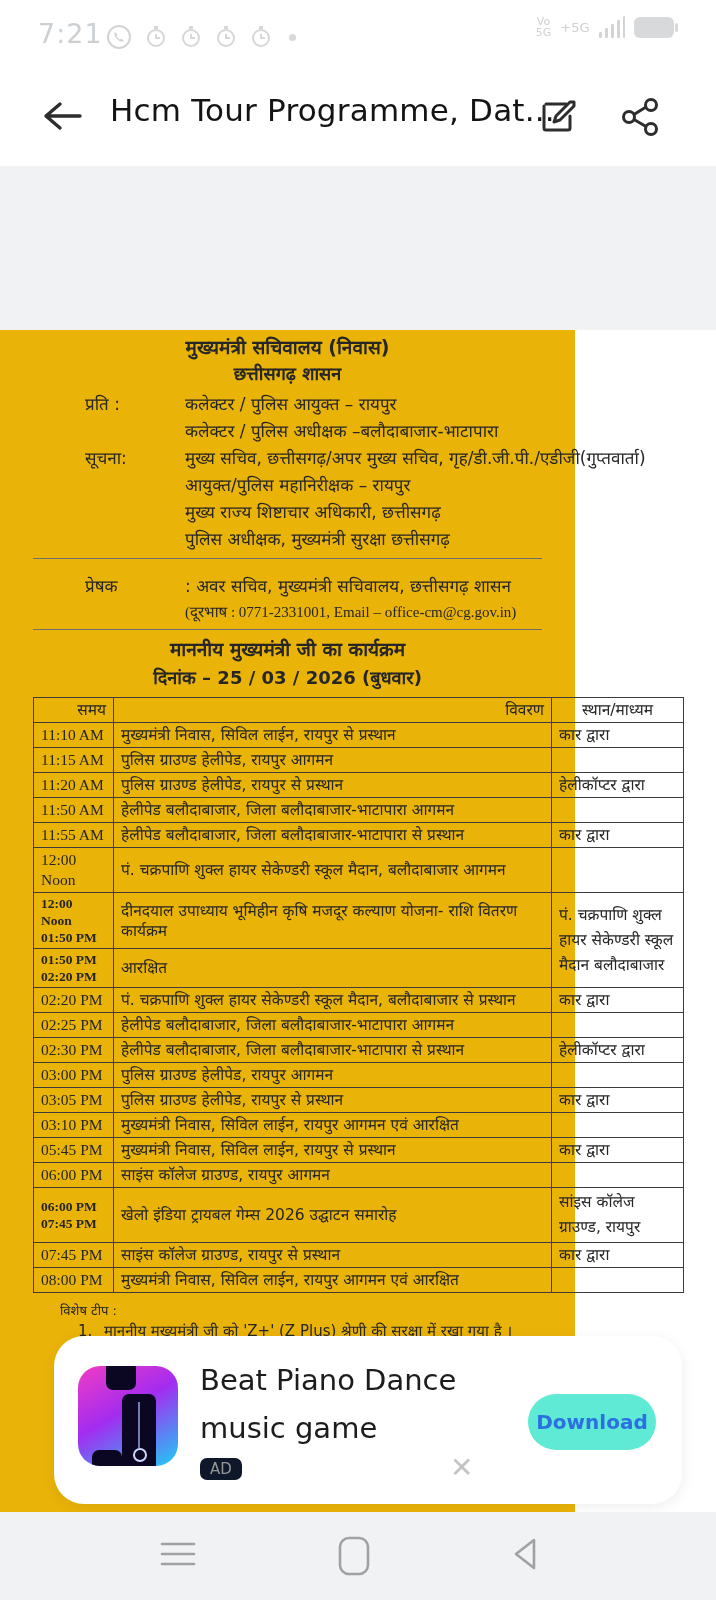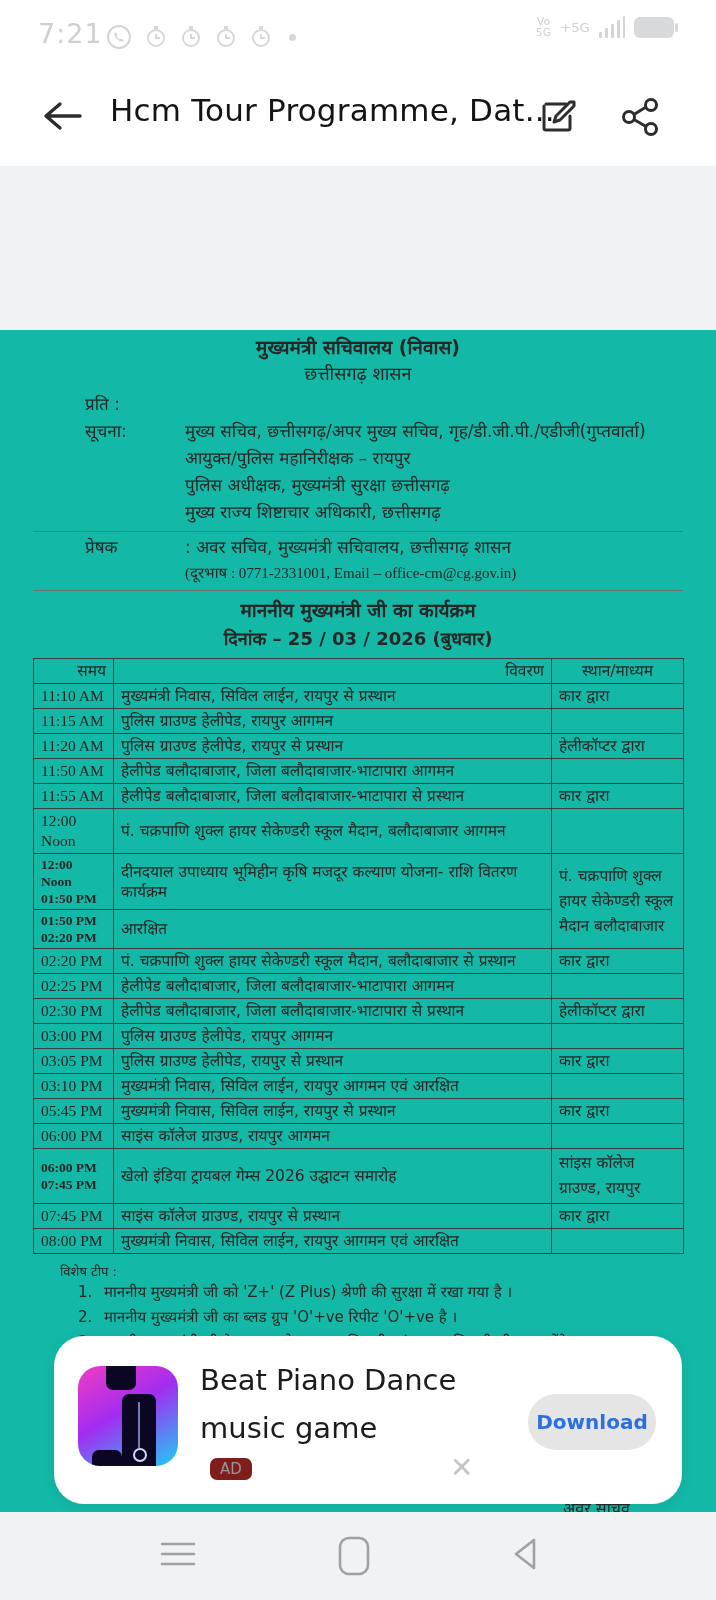--- a/index.html
+++ b/index.html
@@ -27,31 +27,31 @@
   .back-btn{position:absolute;left:38px;top:26px;}
   .hdr-title{position:absolute;left:110px;top:22px;font-size:31px;color:#141414;
              white-space:nowrap;letter-spacing:.2px;}
   .hdr-edit{position:absolute;left:536px;top:26px;}
   .hdr-share{position:absolute;left:620px;top:26px;}
 
   
   .gap-band{position:absolute;top:166px;left:0;width:716px;height:164px;background:#f1f2f3;}
 
   
-  .doc{position:absolute;top:330px;left:0;width:716px;height:1190px;background:#14b8a6;
+  .doc{position:absolute;top:330px;left:0;width:575px;height:1190px;background:#eab308;
        color:#262626;font-size:17px;}
   .doc-center{text-align:center;}
   .lh1{font-size:19px;font-weight:700;margin-top:4px;}
-  .lh2{font-size:18px;font-weight:400;margin-top:1px;}
+  .lh2{font-size:18px;font-weight:700;margin-top:1px;}
   .addr-row{display:flex;margin-left:85px;line-height:27px;}
   .addr-label{width:100px;flex:0 0 100px;}
   .addr-lines{flex:1;}
   .addr-line{white-space:nowrap;}
   .rule{border:0;border-top:1.6px solid #6f6f6f;margin:5px 33px 0 33px;}
-  .sender-row{display:flex;margin-left:85px;line-height:27px;margin-top:2px;}
+  .sender-row{display:flex;margin-left:85px;line-height:27px;margin-top:14px;}
   .contact-line{margin-left:185px;font-size:15px;line-height:24px;
                 font-family:"Liberation Serif","DejaVu Serif",serif;}
   .prog-title{font-size:19px;font-weight:700;margin-top:6px;}
   .prog-date{font-size:18px;font-weight:700;margin-top:3px;}
 
   table.sched{border-collapse:collapse;margin:8px auto 0 33px;width:650px;
               table-layout:fixed;}
   table.sched td,table.sched th{border:1.7px solid #3d3d3d;padding:2px 7px;
               font-size:15.5px;line-height:20px;vertical-align:middle;font-weight:400;}
   col.c-time{width:80px;} col.c-detail{width:438px;} col.c-venue{width:132px;}
@@ -85,25 +85,25 @@
            overflow:hidden;background:linear-gradient(150deg,#f13cc4 0%,#a32cf0 45%,#1ecdf6 100%);}
   .ad-icon .tile{position:absolute;background:#0b0722;border-radius:7px;}
   .tile-a{left:28px;top:-14px;width:30px;height:38px;}
   .tile-b{left:44px;top:28px;width:34px;height:78px;}
   .tile-c{left:14px;top:84px;width:30px;height:30px;}
   .tile-line{position:absolute;left:60px;top:36px;width:2px;height:46px;background:#8f9bd8;opacity:.8;}
   .tile-ring{position:absolute;left:55px;top:82px;width:10px;height:10px;border:2.5px solid #cfd6ff;
              border-radius:50%;}
   .ad-title{position:absolute;left:146px;top:20px;font-size:29px;line-height:48px;color:#1c1c1c;
             font-weight:500;}
-  .ad-badge{position:absolute;left:156px;top:122px;background:#7f1d1d;color:#969696;
+  .ad-badge{position:absolute;left:146px;top:122px;background:#0f172a;color:#969696;
             font-size:15px;padding:2px 10px;border-radius:7px;}
   .ad-close{position:absolute;left:396px;top:118px;color:#c4c4c4;font-size:28px;line-height:28px;}
   .ad-download{position:absolute;right:26px;top:58px;width:128px;height:56px;border-radius:28px;
-               border:0;background:#e5e5e5;color:#2b6fe0;font-size:20px;font-weight:600;
+               border:0;background:#5eead4;color:#2b6fe0;font-size:20px;font-weight:600;
                font-family:inherit;display:flex;align-items:center;justify-content:center;}
 
   
   .nav-bar{position:absolute;top:1512px;left:0;width:716px;height:88px;background:#f1f2f3;}
   .nav-btn{position:absolute;top:22px;}
   .nav-recents{left:158px;} .nav-home{left:334px;} .nav-back{left:506px;}
 </style>
 </head>
 <body>
 
@@ -187,29 +187,33 @@
 </div>
 
 <div class="gap-band"></div>
 
 <div class="doc">
   <div class="doc-center lh1">मुख्यमंत्री सचिवालय (निवास)</div>
   <div class="doc-center lh2">छत्तीसगढ़ शासन</div>
 
   <div class="addr-row" style="margin-top:6px;">
     <div class="addr-label">प्रति :</div>
+    <div class="addr-lines">
+        <div class="addr-line">कलेक्टर / पुलिस आयुक्त – रायपुर</div>
+        <div class="addr-line">कलेक्टर / पुलिस अधीक्षक –बलौदाबाजार-भाटापारा</div>
+      </div>
   </div>
 
   <div class="addr-row">
     <div class="addr-label">सूचना:</div>
     <div class="addr-lines">
         <div class="addr-line">मुख्य सचिव, छत्तीसगढ़/अपर मुख्य सचिव, गृह/डी.जी.पी./एडीजी(गुप्तवार्ता)</div>
         <div class="addr-line">आयुक्त/पुलिस महानिरीक्षक – रायपुर</div>
+        <div class="addr-line">मुख्य राज्य शिष्टाचार अधिकारी, छत्तीसगढ़</div>
         <div class="addr-line">पुलिस अधीक्षक, मुख्यमंत्री सुरक्षा छत्तीसगढ़</div>
-        <div class="addr-line">मुख्य राज्य शिष्टाचार अधिकारी, छत्तीसगढ़</div>
       </div>
   </div>
 
   <hr class="rule">
 
   <div class="sender-row">
     <div class="addr-label">प्रेषक</div>
     <div>: अवर सचिव, मुख्यमंत्री सचिवालय, छत्तीसगढ़ शासन</div>
   </div>
   <div class="contact-line">(दूरभाष : 0771-2331001, Email – office-cm@cg.gov.in)</div>

